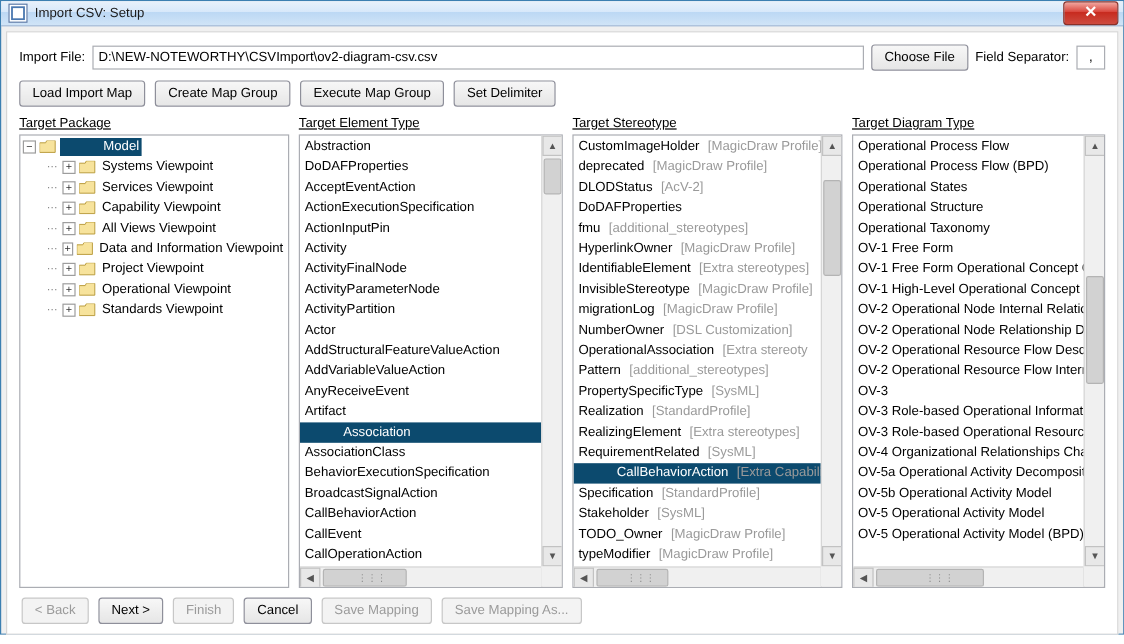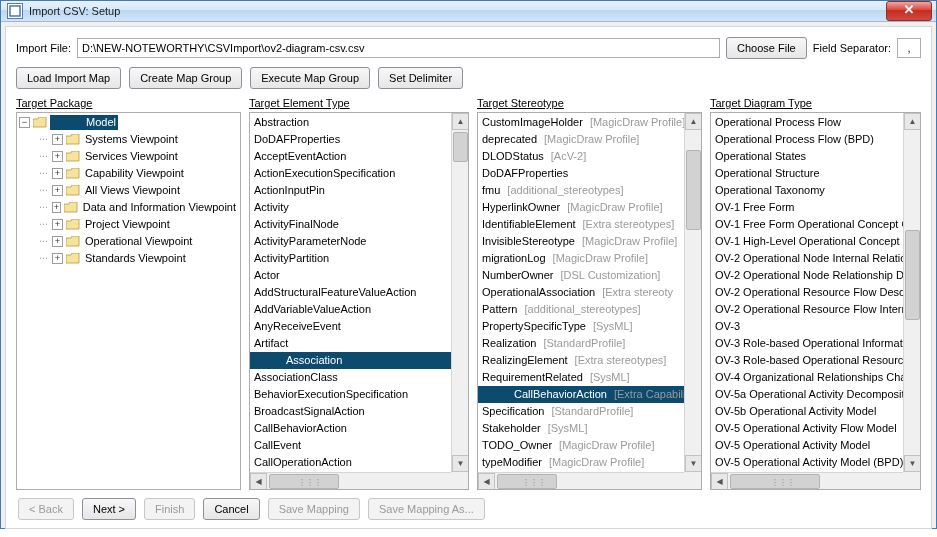--- a/index.html
+++ b/index.html
@@ -433,21 +433,20 @@
               <div class="list-item">OV-2 Operational Node Internal Relation</div>
               <div class="list-item">OV-2 Operational Node Relationship Des</div>
               <div class="list-item">OV-2 Operational Resource Flow Descrip</div>
               <div class="list-item">OV-2 Operational Resource Flow Interna</div>
               <div class="list-item">OV-3</div>
               <div class="list-item">OV-3 Role-based Operational Informatio</div>
               <div class="list-item">OV-3 Role-based Operational Resource</div>
               <div class="list-item">OV-4 Organizational Relationships Chart</div>
               <div class="list-item">OV-5a Operational Activity Decompositio</div>
               <div class="list-item">OV-5b Operational Activity Model</div>
-              <div class="list-item">OV-5 Operational Activity Flow Model</div>
               <div class="list-item">OV-5 Operational Activity Model</div>
               <div class="list-item">OV-5 Operational Activity Model (BPD)</div>
             </div>
           <div class="scroll-v">
             <div class="scroll-btn">▲</div>
             <div class="scroll-track-v">
                 <div class="scroll-thumb-v" style="height:90px;margin-top:100px;"></div>
               </div>
             <div class="scroll-btn">▼</div>
           </div>

